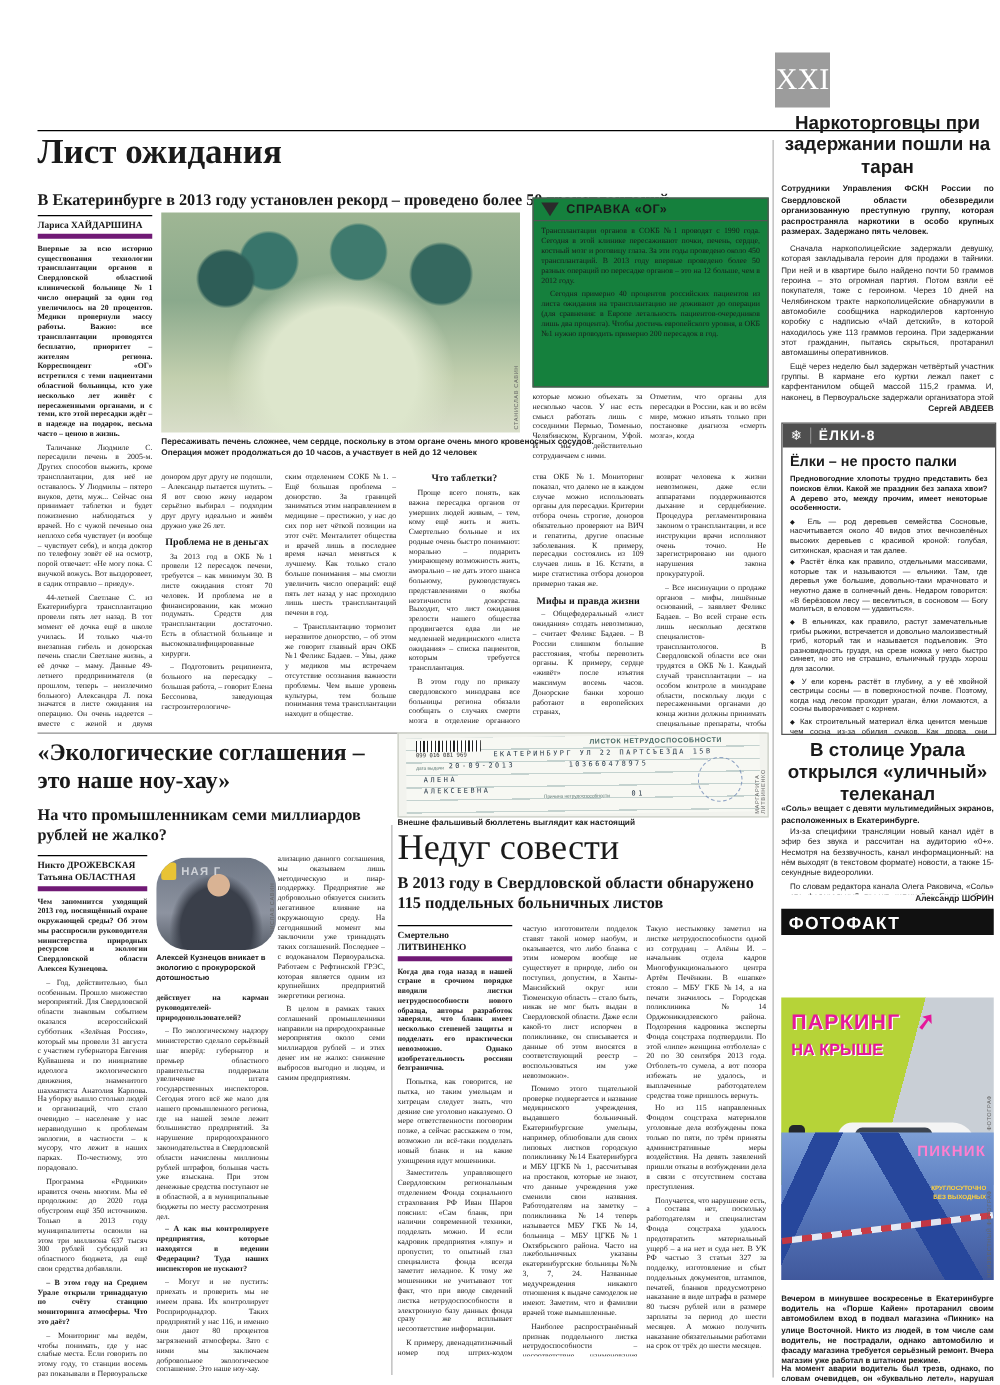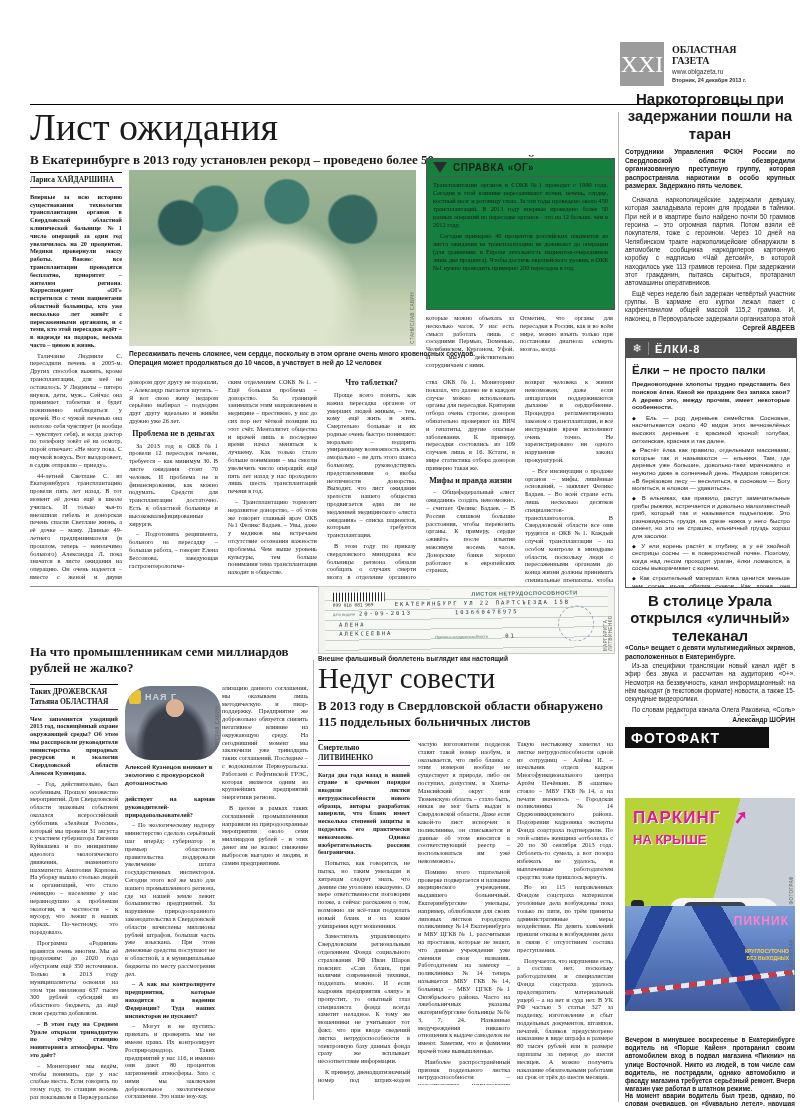--- a/index.html
+++ b/index.html
@@ -19,26 +19,26 @@
   .mh-txt{position:absolute;left:52px;top:4px;width:98px;}
   .mh-title{font-family:"Liberation Serif",serif;font-weight:bold;font-size:10px;}
   .mh-url{font-family:"Liberation Sans",sans-serif;font-size:6.5px;color:#333;margin-top:2px;}
   .mh-date{font-family:"Liberation Sans",sans-serif;font-size:5.5px;font-weight:bold;color:#333;margin-top:2px;}
   
   .col{position:absolute;font-size:6.3px;line-height:1.24;text-align:justify;overflow:hidden;}
   .col p{margin:0 0 3px 0;text-indent:7px;}
   .col p.noind{text-indent:0;}
   .lead-b{font-weight:bold;text-indent:0 !important;}
   .ssub{font-weight:bold;font-size:8px;text-align:center;margin:4px 0 3px 0;text-indent:0 !important;}
-  .byl{font-weight:bold;font-size:7.5px;border-top:1px solid #000;border-bottom:1px solid #701a75;
+  .byl{font-weight:bold;font-size:7.5px;border-top:1px solid #000;border-bottom:4px solid #701a75;
        padding:2px 0;margin-bottom:5px;text-indent:0 !important;line-height:1.3;}
   .qb{font-weight:bold;}
   .endmark{text-align:right;font-size:9px;}
   
-  .h1-main{position:absolute;left:30px;top:108px;font-size:38px;font-weight:normal;line-height:1;letter-spacing:0;}
+  .h1-main{position:absolute;left:30px;top:108px;font-size:28px;font-weight:bold;line-height:1;letter-spacing:0;}
   .h2-main{position:absolute;left:30px;top:152px;font-size:13px;font-weight:bold;}
   .h1-eco{position:absolute;left:30px;top:592px;width:290px;font-size:19px;font-weight:bold;line-height:1.15;}
   .h2-eco{position:absolute;left:30px;top:644px;width:290px;font-size:13px;font-weight:bold;line-height:1.2;}
   .h1-sick{position:absolute;left:318px;top:664px;font-size:29px;line-height:1;}
   .h2-sick{position:absolute;left:318px;top:698px;width:300px;font-size:13px;font-weight:bold;line-height:1.2;}
   
   .photo{position:absolute;overflow:hidden;}
   .vcred{position:absolute;right:1px;bottom:2px;writing-mode:vertical-rl;transform:rotate(180deg);
          font-family:"Liberation Sans",sans-serif;font-size:4.5px;color:#666;letter-spacing:.5px;}
   .photo-main{background:
@@ -73,21 +73,21 @@
   .elki-body li{list-style:none;margin:0 0 2px 0;}
   .elki-body li::before{content:"◆ ";font-size:5px;}
   .elki-body ul{margin:0;padding:0;}
   
   .rr{font-family:"Liberation Sans",sans-serif;position:absolute;text-align:justify;}
   .rr-head{font-family:"Liberation Sans",sans-serif;font-weight:bold;font-size:15px;line-height:1.15;text-align:center;}
   .rr-lead{font-weight:bold;font-size:6.6px;line-height:1.3;}
   .rr-body{font-size:6.4px;line-height:1.3;}
   .rr-body p{margin:0 0 2px;text-indent:7px;}
   .rr-byl{font-weight:bold;font-size:6.6px;text-align:right;}
-  .ff-bar{position:absolute;left:625px;top:727px;width:144px;height:21px;background:#111;color:#fff;
+  .ff-bar{position:absolute;left:625px;top:727px;width:170px;height:21px;background:#111;color:#fff;
           display:flex;align-items:center;padding-left:6px;box-sizing:border-box;
           font-family:"Liberation Sans",sans-serif;font-weight:bold;font-size:14px;letter-spacing:1px;}
   .ff1{background:linear-gradient(105deg,#b6d338 0 55%,#c9cfd6 55% 100%);}
   .ff1 .sign1{position:absolute;left:8px;top:10px;color:#e5189a;font-family:"Liberation Sans",sans-serif;
       font-weight:bold;font-size:17px;letter-spacing:1px;text-shadow:1px 1px 0 #fff;}
   .ff1 .sign2{position:absolute;left:8px;top:34px;color:#e5189a;font-family:"Liberation Sans",sans-serif;
       font-weight:bold;font-size:13px;text-shadow:1px 1px 0 #fff;}
   .ff1 .arrow{position:absolute;left:108px;top:8px;color:#e5189a;font-size:18px;font-weight:bold;transform:rotate(-8deg);}
   .car{position:absolute;left:45px;bottom:8px;width:110px;height:42px;background:#f4f4f4;border-radius:12px 18px 6px 6px;
        box-shadow:0 3px 0 #8a8f95;}
@@ -128,25 +128,20 @@
        font-size:6.6px;line-height:1.3;color:#222;text-align:left;}
 </style>
 </head>
 <body>
 
 <div class="page">
 
   <div class="hdr">
     <div class="masthead">
       <div class="xxi">XXI</div>
-      <div class="mh-txt">
-        <div class="mh-title">ОБЛАСТНАЯ ГАЗЕТА</div>
-        <div class="mh-url">www.oblgazeta.ru</div>
-        <div class="mh-date">Вторник, 24 декабря 2013 г.</div>
-      </div>
     </div>
   </div>
   <div class="hdr-rule"></div>
   <div class="vline" style="left:618px;top:112px;height:990px;"></div>
 
   <div class="h1-main">Лист ожидания</div>
   <div class="h2-main">В Екатеринбурге в 2013 году установлен рекорд – проведено более 50 трансплантаций</div>
 
   <div class="col" style="left:30px;top:172px;width:92px;height:410px;">
     <div class="byl">Лариса ХАЙДАРШИНА</div>
@@ -202,25 +197,26 @@
   </div>
   <div class="col" style="left:525px;top:378px;width:88px;height:204px;">
     <p class="noind">возврат человека к жизни невозможен, даже если аппаратами поддерживаются дыхание и сердцебиение. Процедура регламентирована законом о трансплантации, и все инструкции врачи исполняют очень точно. Не зарегистрировано ни одного нарушения закона прокуратурой.</p>
     <p>– Все инсинуации о продаже органов – мифы, лишённые оснований, – заявляет Феликс Бадаев. – Во всей стране есть лишь несколько десятков специалистов-трансплантологов. В Свердловской области все они трудятся в ОКБ №1. Каждый случай трансплантации – на особом контроле в минздраве области, поскольку люди с пересаженными органами до конца жизни должны принимать специальные препараты, чтобы «чужой» орган не отторгался организмом. Эти препараты – очень дорогостоящие, в свободной продаже их нет, пациенты получают их бесплатно по спискам минздрава.</p>
 
   </div>
 
   <div class="hline" style="left:30px;top:586px;width:583px;"></div>
   <div class="vline" style="left:313px;top:660px;height:440px;"></div>
 
+  <div class="h1-eco">«Экологические соглашения – это наше ноу-хау»</div>
   <div class="h2-eco">На что промышленникам семи миллиардов рублей не жалко?</div>
 
   <div class="col" style="left:30px;top:684px;width:88px;height:418px;">
     <div class="byl">
-      <div>Таких ДРОЖЕВСКАЯ</div>
+      <div>Никто ДРОЖЕВСКАЯ</div>
       <div>Татьяна ОБЛАСТНАЯ</div>
     </div>
     <p class="lead-b">Чем запомнится уходящий 2013 год, посвящённый охране окружающей среды? Об этом мы расспросили руководителя министерства природных ресурсов и экологии Свердловской области Алексея Кузнецова.</p>
     <p>– Год, действительно, был особенным. Прошло множество мероприятий. Для Свердловской области знаковым событием оказался всероссийский субботник «Зелёная Россия», который мы провели 31 августа с участием губернатора Евгения Куйвашева и по инициативе идеолога экологического движения, знаменитого шахматиста Анатолия Карпова. На уборку вышло столько людей и организаций, что стало очевидно – население у нас неравнодушно к проблемам экологии, в частности – к мусору, что лежит в наших парках. По-честному, это порадовало.</p>
     <p>Программа «Родники» нравится очень многим. Мы её продолжим: до 2020 года обустроим ещё 350 источников. Только в 2013 году муниципалитеты освоили на этом три миллиона 637 тысяч 300 рублей субсидий из областного бюджета, да ещё свои средства добавляли.</p>
     <p class="qb">– В этом году на Среднем Урале открыли тринадцатую по счёту станцию мониторинга атмосферы. Что это даёт?</p>
     <p>– Мониторинг мы ведём, чтобы понимать, где у нас слабые места. Если говорить по этому году, то станции восемь раз показывали в Первоуральске превышение нормативов содержания загрязняющих веществ в воздухе. В такие моменты мы сразу же даём информацию на завод, в администрацию, сообщаем населению.</p>
 
   </div>
 
@@ -327,21 +323,21 @@
     <div class="sign1">ПАРКИНГ</div>
     <div class="sign2">НА КРЫШЕ</div>
     <div class="arrow">➚</div>
     <div class="man"></div>
     <div class="car">
         <div class="win"></div>
       </div>
     <div class="vcred">НЕИЗВЕСТНЫЙ ФОТОГРАФ</div>
   </div>
 
-  <div class="photo ff2" style="left:625px;top:906px;width:170px;height:105px;text-decoration:underline;">
+  <div class="photo ff2" style="left:625px;top:906px;width:170px;height:118px;text-decoration:underline;">
     <div class="pik">ПИКНИК</div>
     <div class="krug">
       <div>КРУГЛОСУТОЧНО</div>
       <div>БЕЗ ВЫХОДНЫХ</div>
     </div>
     <div class="tape"></div>
     <div class="vcred">НЕИЗВЕСТНЫЙ ФОТОГРАФ</div>
   </div>
 
   <div class="ff-cap" style="top:1036px;height:56px;">Вечером в минувшее воскресенье в Екатеринбурге водитель на «Порше Кайен» протаранил своим автомобилем вход в подвал магазина «Пикник» на улице Восточной. Никто из людей, в том числе сам водитель, не пострадали, однако автомобилю и фасаду магазина требуется серьёзный ремонт. Вчера магазин уже работал в штатном режиме.</div>

